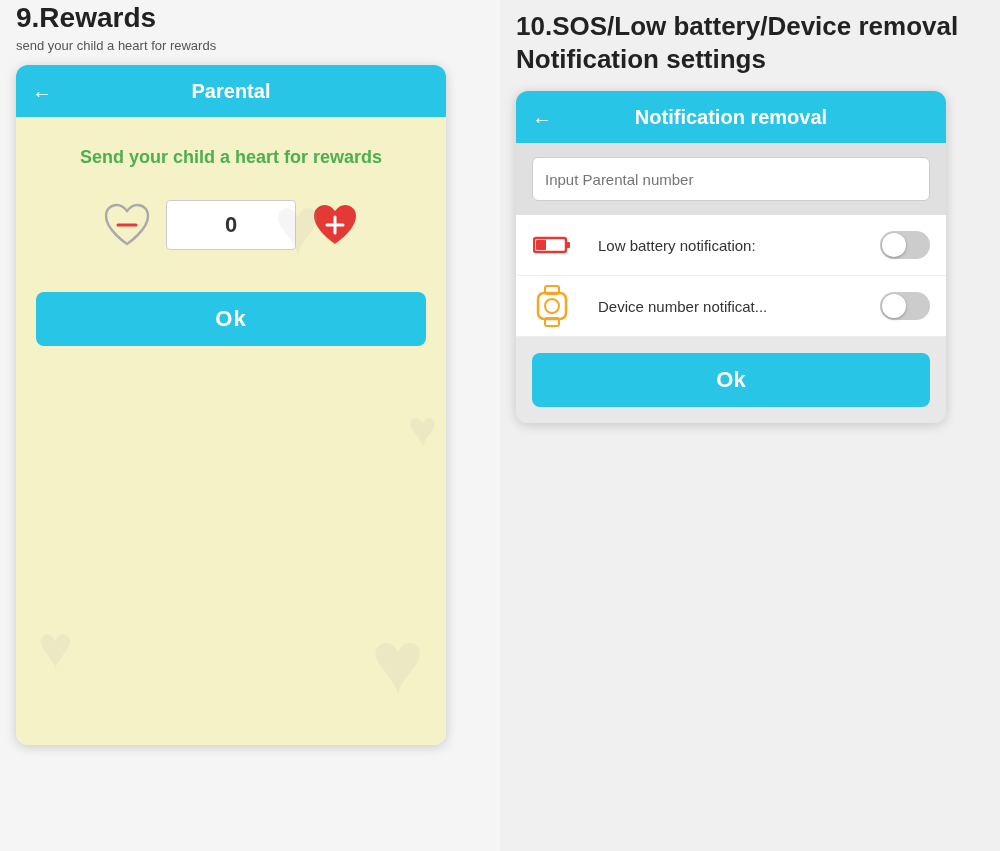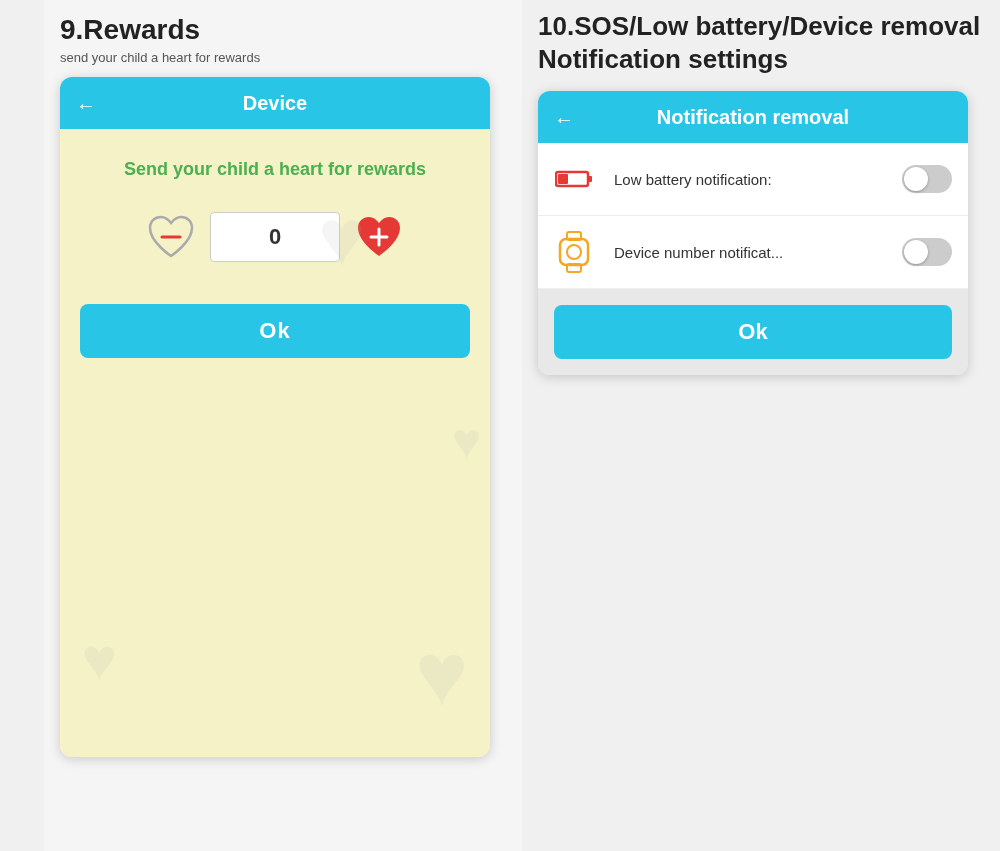--- a/index.html
+++ b/index.html
@@ -13,22 +13,21 @@
       overflow: hidden;
     }
 
     
     .left-panel {
       width: 500px;
       height: 851px;
       background: #f5f5f5;
       display: flex;
       flex-direction: column;
-      padding: 14px 16px 0 16px;
-      margin-left: 44px;
+      padding: 2px 16px 0 16px;
     }
 
     .section-title {
       font-size: 28px;
       font-weight: bold;
       color: #222;
       margin-bottom: 4px;
     }
 
     .section-subtitle {
@@ -240,24 +239,24 @@
 
     .notif-rows {
       background: white;
       margin: 0;
       padding: 0 0 0 0;
     }
 
     .notif-row {
       display: flex;
       align-items: center;
-      padding: 16px 16px;
+      padding: 10px 16px;
       border-bottom: 1px solid #eee;
       background: white;
-      gap: 20px;
+      gap: 26px;
       justify-content: center;
     }
 
     .notif-icon {
       width: 40px;
       height: 40px;
       flex-shrink: 0;
       display: flex;
       align-items: center;
       justify-content: center;
@@ -323,21 +322,21 @@
 </head>
 <body>
 
 <div class="left-panel">
   <div class="section-title">9.Rewards</div>
   <div class="section-subtitle">send your child a heart for rewards</div>
 
   <div class="phone-mockup">
     <div class="phone-header">
       <span class="phone-header-back">←</span>
-      <span class="phone-header-title">Device</span>
+      <span class="phone-header-title">Parental</span>
     </div>
     <div class="phone-body">
       <div class="bg-hearts">
         <span class="bg-heart" style="top:10%;left:60%;font-size:80px;">♥</span>
         <span class="bg-heart" style="bottom:10%;left:5%;font-size:60px;">♥</span>
         <span class="bg-heart" style="bottom:5%;right:5%;font-size:90px;">♥</span>
         <span class="bg-heart" style="top:45%;right:2%;font-size:50px;">♥</span>
       </div>
 
       <div class="rewards-message">Send your child a heart for rewards</div>
@@ -372,20 +371,23 @@
 
   <div style="height: 12px;"></div>
 
   <div class="notif-phone-mockup">
     <div class="notif-header">
       <span class="notif-header-back">←</span>
       <span class="notif-header-title">Notification removal</span>
     </div>
 
     <div class="notif-body">
+      <div class="notif-input-section">
+        <input class="notif-input" type="text" placeholder="Input Parental number" style="">
+      </div>
 
       <div class="notif-rows">
 
         <div class="notif-row">
           <div class="notif-icon">
             <svg width="38" height="20" viewBox="0 0 38 20">
               <rect x="1" y="3" width="32" height="14" rx="2" fill="none" stroke="#e53935" stroke-width="2.5"></rect>
               <rect x="3" y="5" width="10" height="10" rx="1" fill="#e53935"></rect>
               <rect x="33" y="7" width="4" height="6" rx="1" fill="#e53935"></rect>
             </svg>

